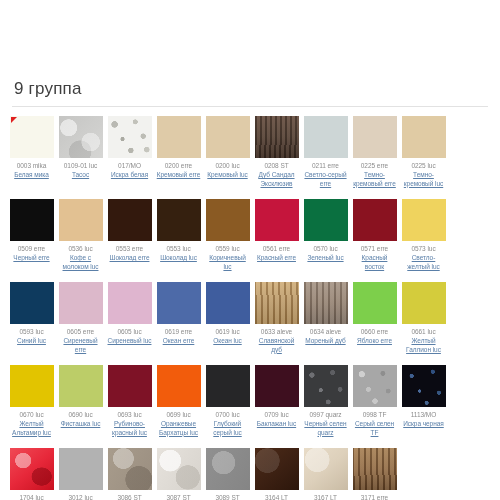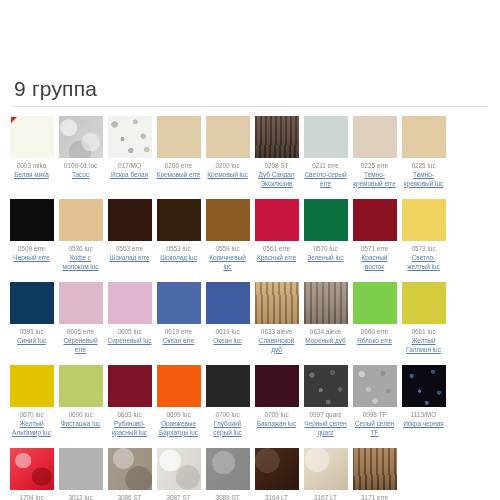--- a/index.html
+++ b/index.html
@@ -16,21 +16,21 @@
     height: 500px;
     position: relative;
     background: #ffffff;
     box-sizing: border-box;
   }
   .page-header {
     padding: 0 12px;
     margin-top: 78px;
   }
   .page-title {
-    font-size: 21px;
+    font-size: 17px;
     font-weight: 400;
     color: #3f3f3f;
     letter-spacing: 0.2px;
     margin: 0;
     padding: 0 0 6px 2px;
     line-height: 22px;
   }
   .title-rule {
     height: 1px;
     background: #e2e2e2;

